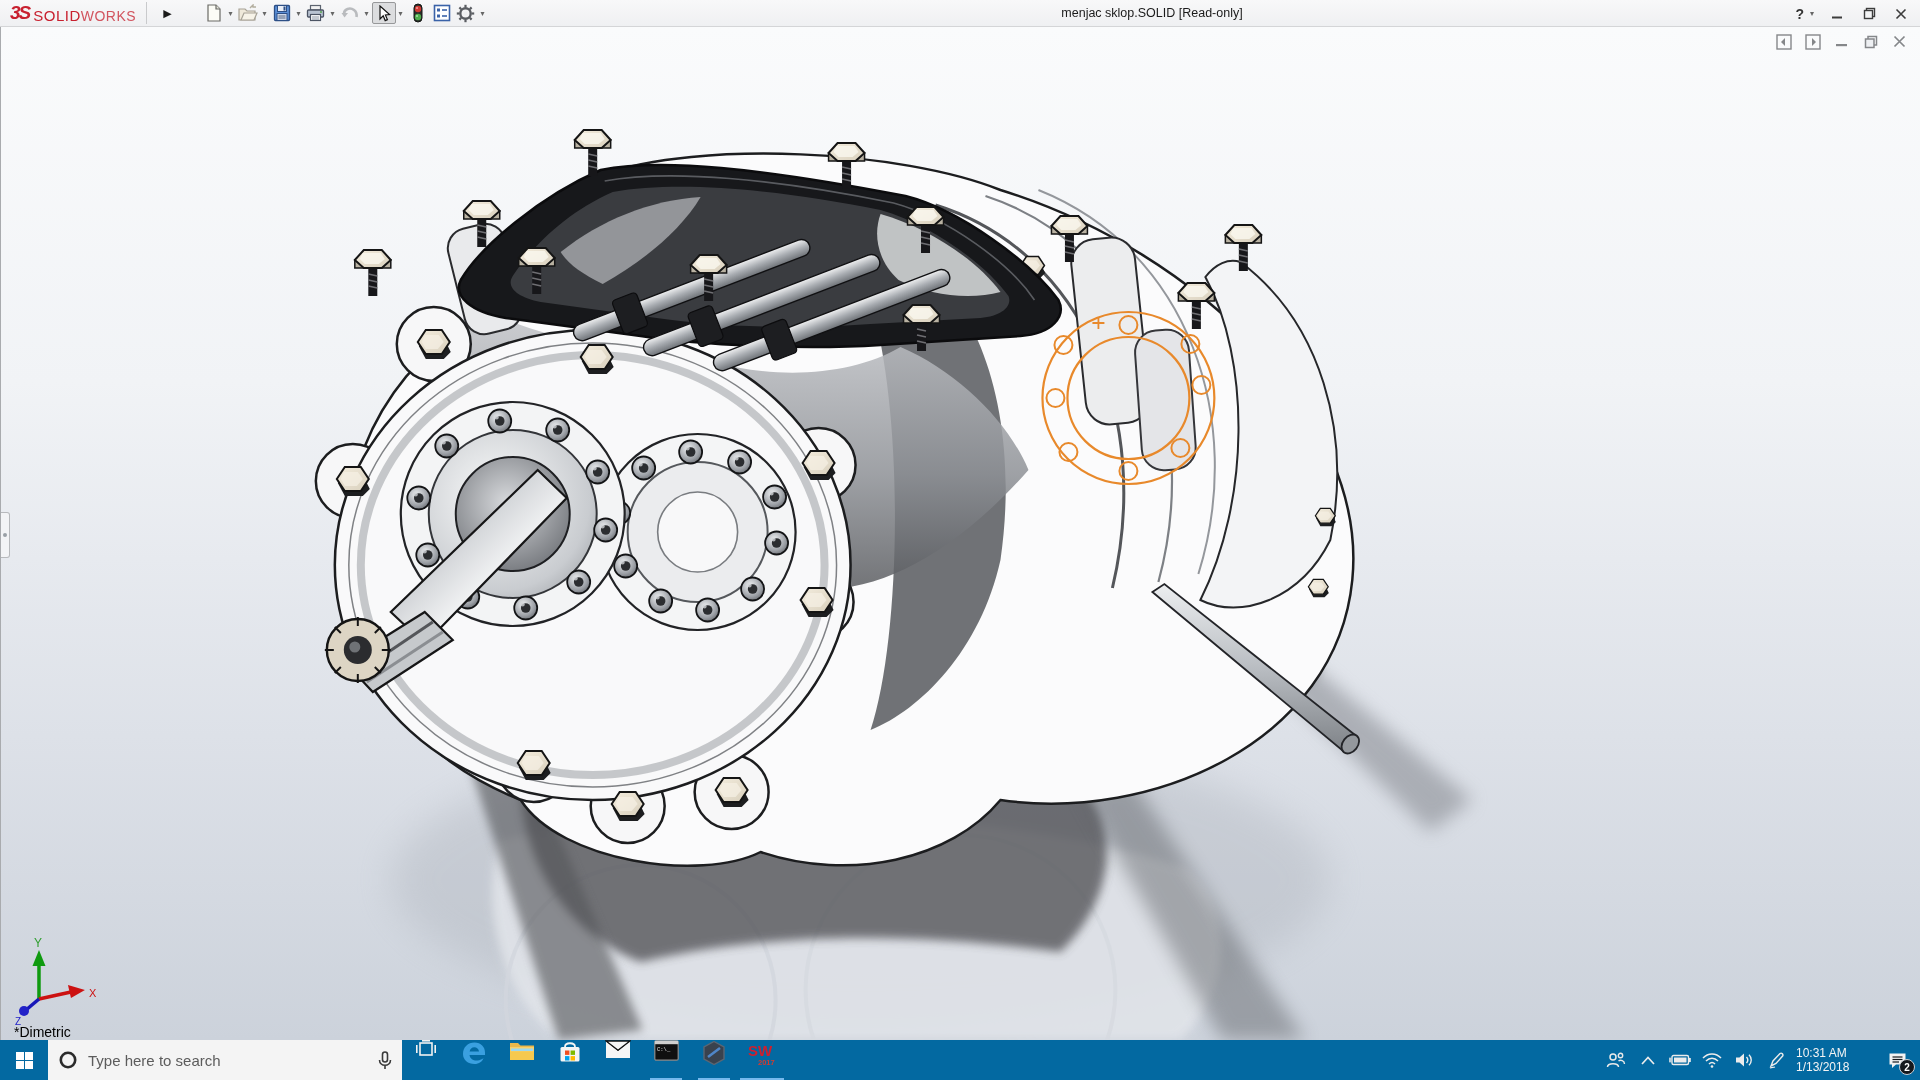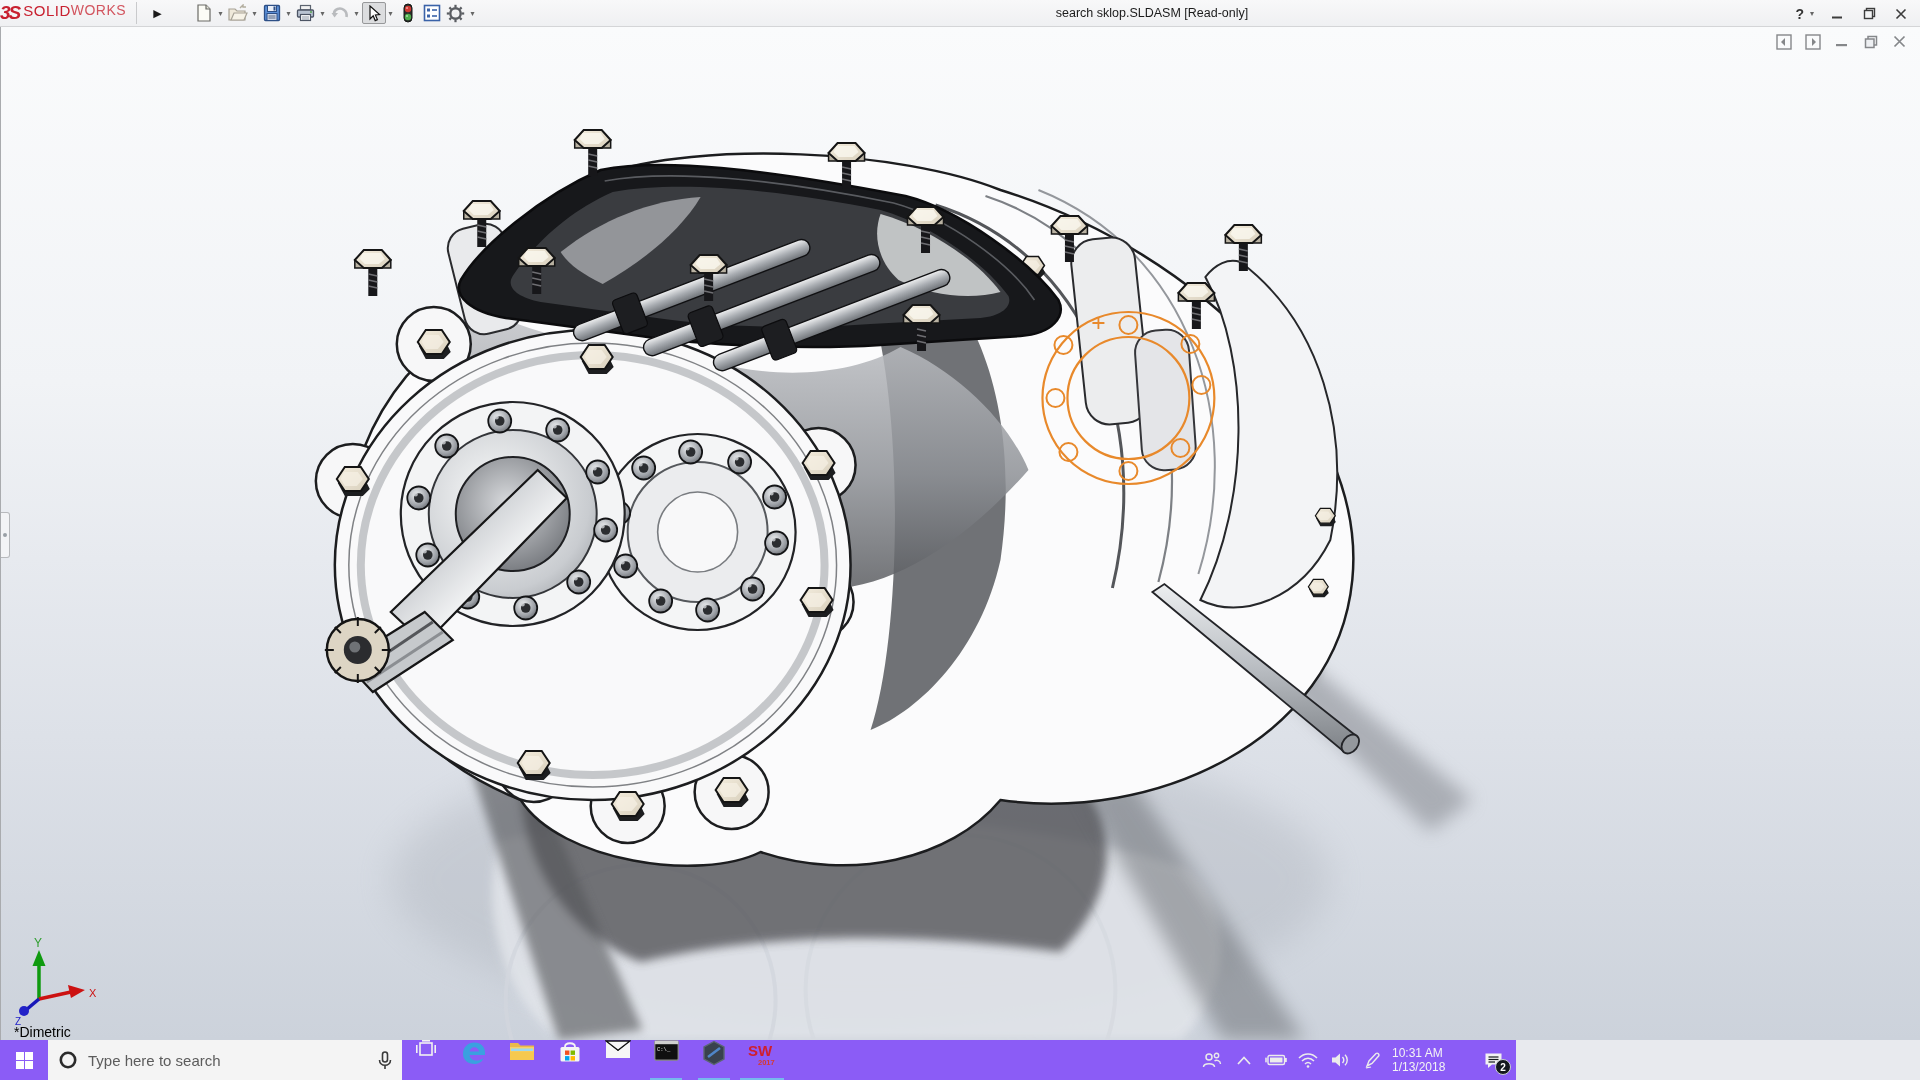--- a/index.html
+++ b/index.html
@@ -2,21 +2,21 @@
 <html><head>
 <meta charset="utf-8">
 <style>
   * { margin:0; padding:0; box-sizing:border-box; }
   html,body { width:1920px; height:1080px; overflow:hidden; font-family:"Liberation Sans", sans-serif; background:#e8eaee; }
 
   
   .titlebar{ position:absolute; top:0; left:0; width:1920px; height:27px;
     background:linear-gradient(#f8f8f9,#eff0f2); border-bottom:1px solid #d4d5d7;
     display:flex; align-items:center; }
-  .logo{ display:flex; align-items:flex-start; margin-left:0; white-space:nowrap; }
+  .logo{ display:flex; align-items:flex-end; margin-left:10px; white-space:nowrap; }
   .ds-mark{ color:#c8202f; font-weight:bold; font-style:italic; font-size:19px; letter-spacing:-2px; margin-right:4px; }
   .sw-solid{ color:#c8202f; font-weight:normal; font-size:15px; letter-spacing:.5px; }
   .sw-works{ color:#d2545e; font-size:14px; letter-spacing:.5px; }
   .tb-sep{ width:1px; height:22px; background:#c9cacc; margin:0 8px 0 10px; }
   .flyout{ font-size:11px; color:#1a1a1a; padding:0 8px; }
   .tbar{ display:flex; align-items:center; margin-left:22px; }
   .tbtn{ display:flex; align-items:center; justify-content:center; width:24px; height:22px; }
   .tbtn svg{ display:block; }
   .tbtn.active{ background:#dcdddf; border:1px solid #97989a; border-radius:2px; }
   .caret{ font-size:8px; color:#666; width:10px; text-align:center; }
@@ -33,21 +33,21 @@
     border-left:1px solid #a9abae; overflow:hidden; }
   .doc-ctrl{ position:absolute; top:6px; right:12px; display:flex; align-items:center; gap:12px; }
   .dc{ display:flex; align-items:center; justify-content:center; width:17px; height:17px; }
   .model-svg{ position:absolute; top:0; left:0; width:100%; height:100%; }
   .view-label{ position:absolute; left:13px; bottom:0px; font-size:14px; color:#000; }
   .left-tab{ position:absolute; left:0; top:485px; width:9px; height:46px; background:#f3f4f6;
     border:1px solid #b7b9bc; border-left:none; border-radius:0 3px 3px 0; }
   .left-tab i{ position:absolute; left:2px; top:20px; width:4px; height:4px; border-radius:50%; background:#9aa0a6; }
 
   
-  .taskbar{ position:absolute; left:0; bottom:0; width:1516px; height:40px; background:#8b5cf6;
+  .taskbar{ position:absolute; left:0; bottom:0; width:1920px; height:40px; background:#0369a1;
     display:flex; align-items:stretch; }
   .tb-start{ width:48px; display:flex; align-items:center; justify-content:center; }
   .tb-search{ width:354px; background:#f4f4f4; display:flex; align-items:center; padding:0 10px; gap:10px; }
   .tb-search input{ flex:1; border:none; outline:none; background:transparent; font-size:15px; color:#4e4e4e;
     font-family:"Liberation Sans", sans-serif; }
   .tb-search input::placeholder{ color:#5c5c5c; opacity:1; }
   .tb-app{ width:48px; position:relative; display:flex; justify-content:center; }
   .tb-app .openline{ position:absolute; bottom:0; left:50%; transform:translateX(-50%); width:32px; height:2px; background:#76b9ed; }
   .tb-app.wide .openline{ width:44px; }
   .tb-spacer{ flex:1; }
@@ -152,21 +152,21 @@
           <line x1="3.4" y1="3.4" x2="5.2" y2="5.2"></line>
             <line x1="13.8" y1="13.8" x2="15.6" y2="15.6"></line>
           <line x1="13.8" y1="5.2" x2="15.6" y2="3.4"></line>
             <line x1="3.4" y1="15.6" x2="5.2" y2="13.8"></line>
         </g>
       </svg>
     </div>
     <div class="caret">▾</div>
   </div>
 
-  <div class="doc-title">search sklop.SLDASM [Read-only]</div>
+  <div class="doc-title">menjac sklop.SOLID [Read-only]</div>
 
   <div class="win-ctrl">
     <span class="help-glyph">?</span>
     <span class="help-caret">▾</span>
     <span class="wc">
       <svg width="12" height="12" viewBox="0 0 12 12">
         <rect x="1" y="8.5" width="10" height="2" fill="#3c3c3c"></rect>
       </svg>
     </span>
     <span class="wc">

